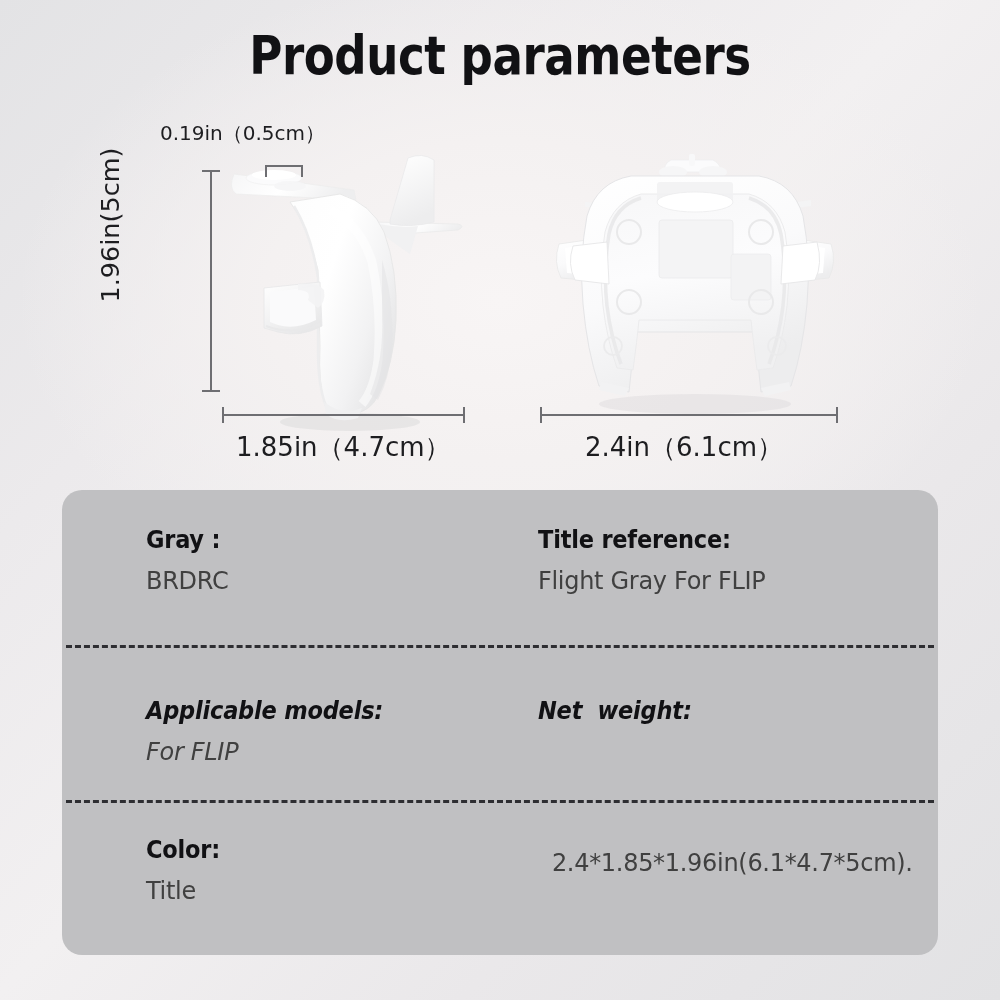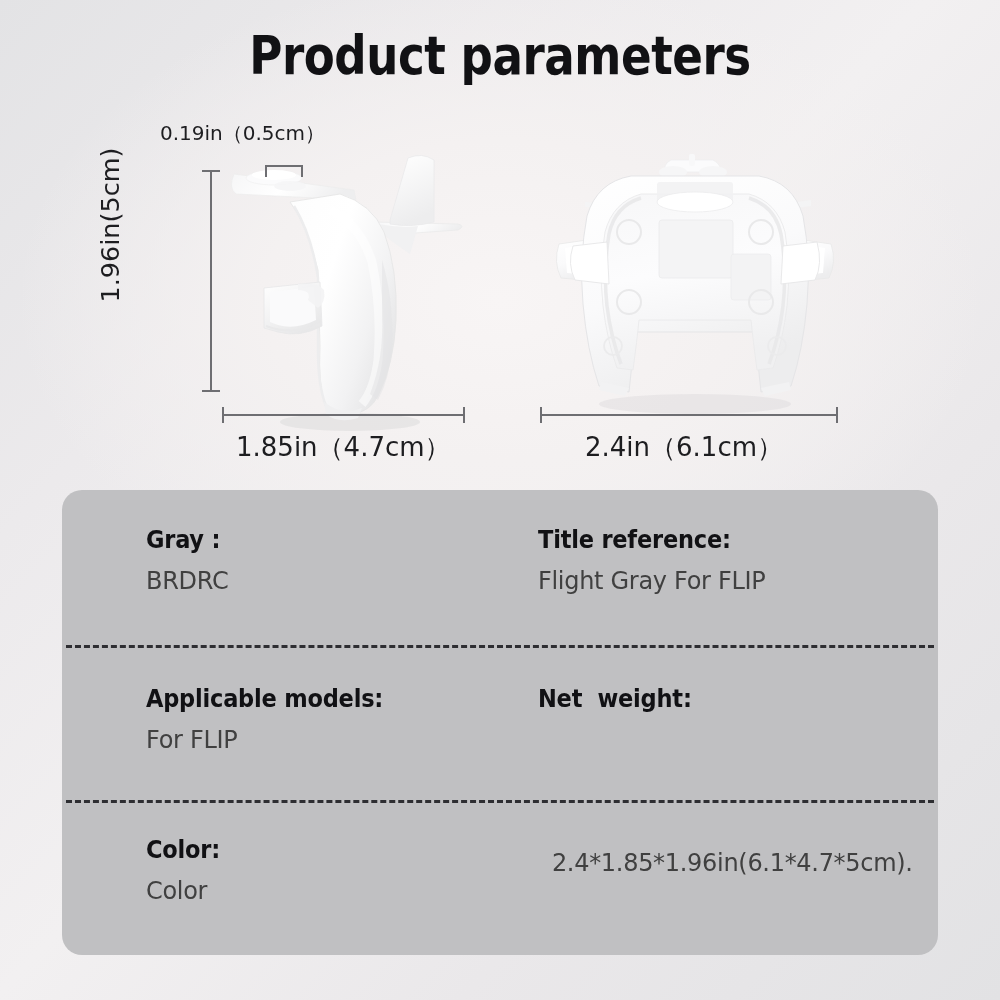--- a/index.html
+++ b/index.html
@@ -164,21 +164,21 @@
   }
 
   .spec-row {
     position: absolute;
     left: 0;
     width: 876px;
     height: 155px;
     display: flex;
   }
   .spec-row.r1 { top: 0; }
-  .spec-row.r2 { top: 159px; }
+  .spec-row.r2 { top: 171px; font-style: italic; }
   .spec-row.r3 { top: 310px; gap: 25px; }
 
   .spec-cell {
     position: relative;
     box-sizing: border-box;
     padding-left: 84px;
     padding-top: 36px;
   }
   .spec-cell.left  { width: 404px; }
   .spec-cell.right { width: 472px; padding-left: 72px; }
@@ -418,21 +418,21 @@
       <div class="spec-cell right">
         <div class="spec-key">Net  weight:</div>
       </div>
     </div>
 
     <div class="divider d2"></div>
 
     <div class="spec-row r3">
       <div class="spec-cell left">
         <div class="spec-key">Color:</div>
-        <div class="spec-val">Color</div>
+        <div class="spec-val">Title</div>
       </div>
       <div class="spec-cell right">
         <div class="spec-val">2.4*1.85*1.96in(6.1*4.7*5cm).</div>
       </div>
     </div>
 
   </div>
 
 </div>
 

